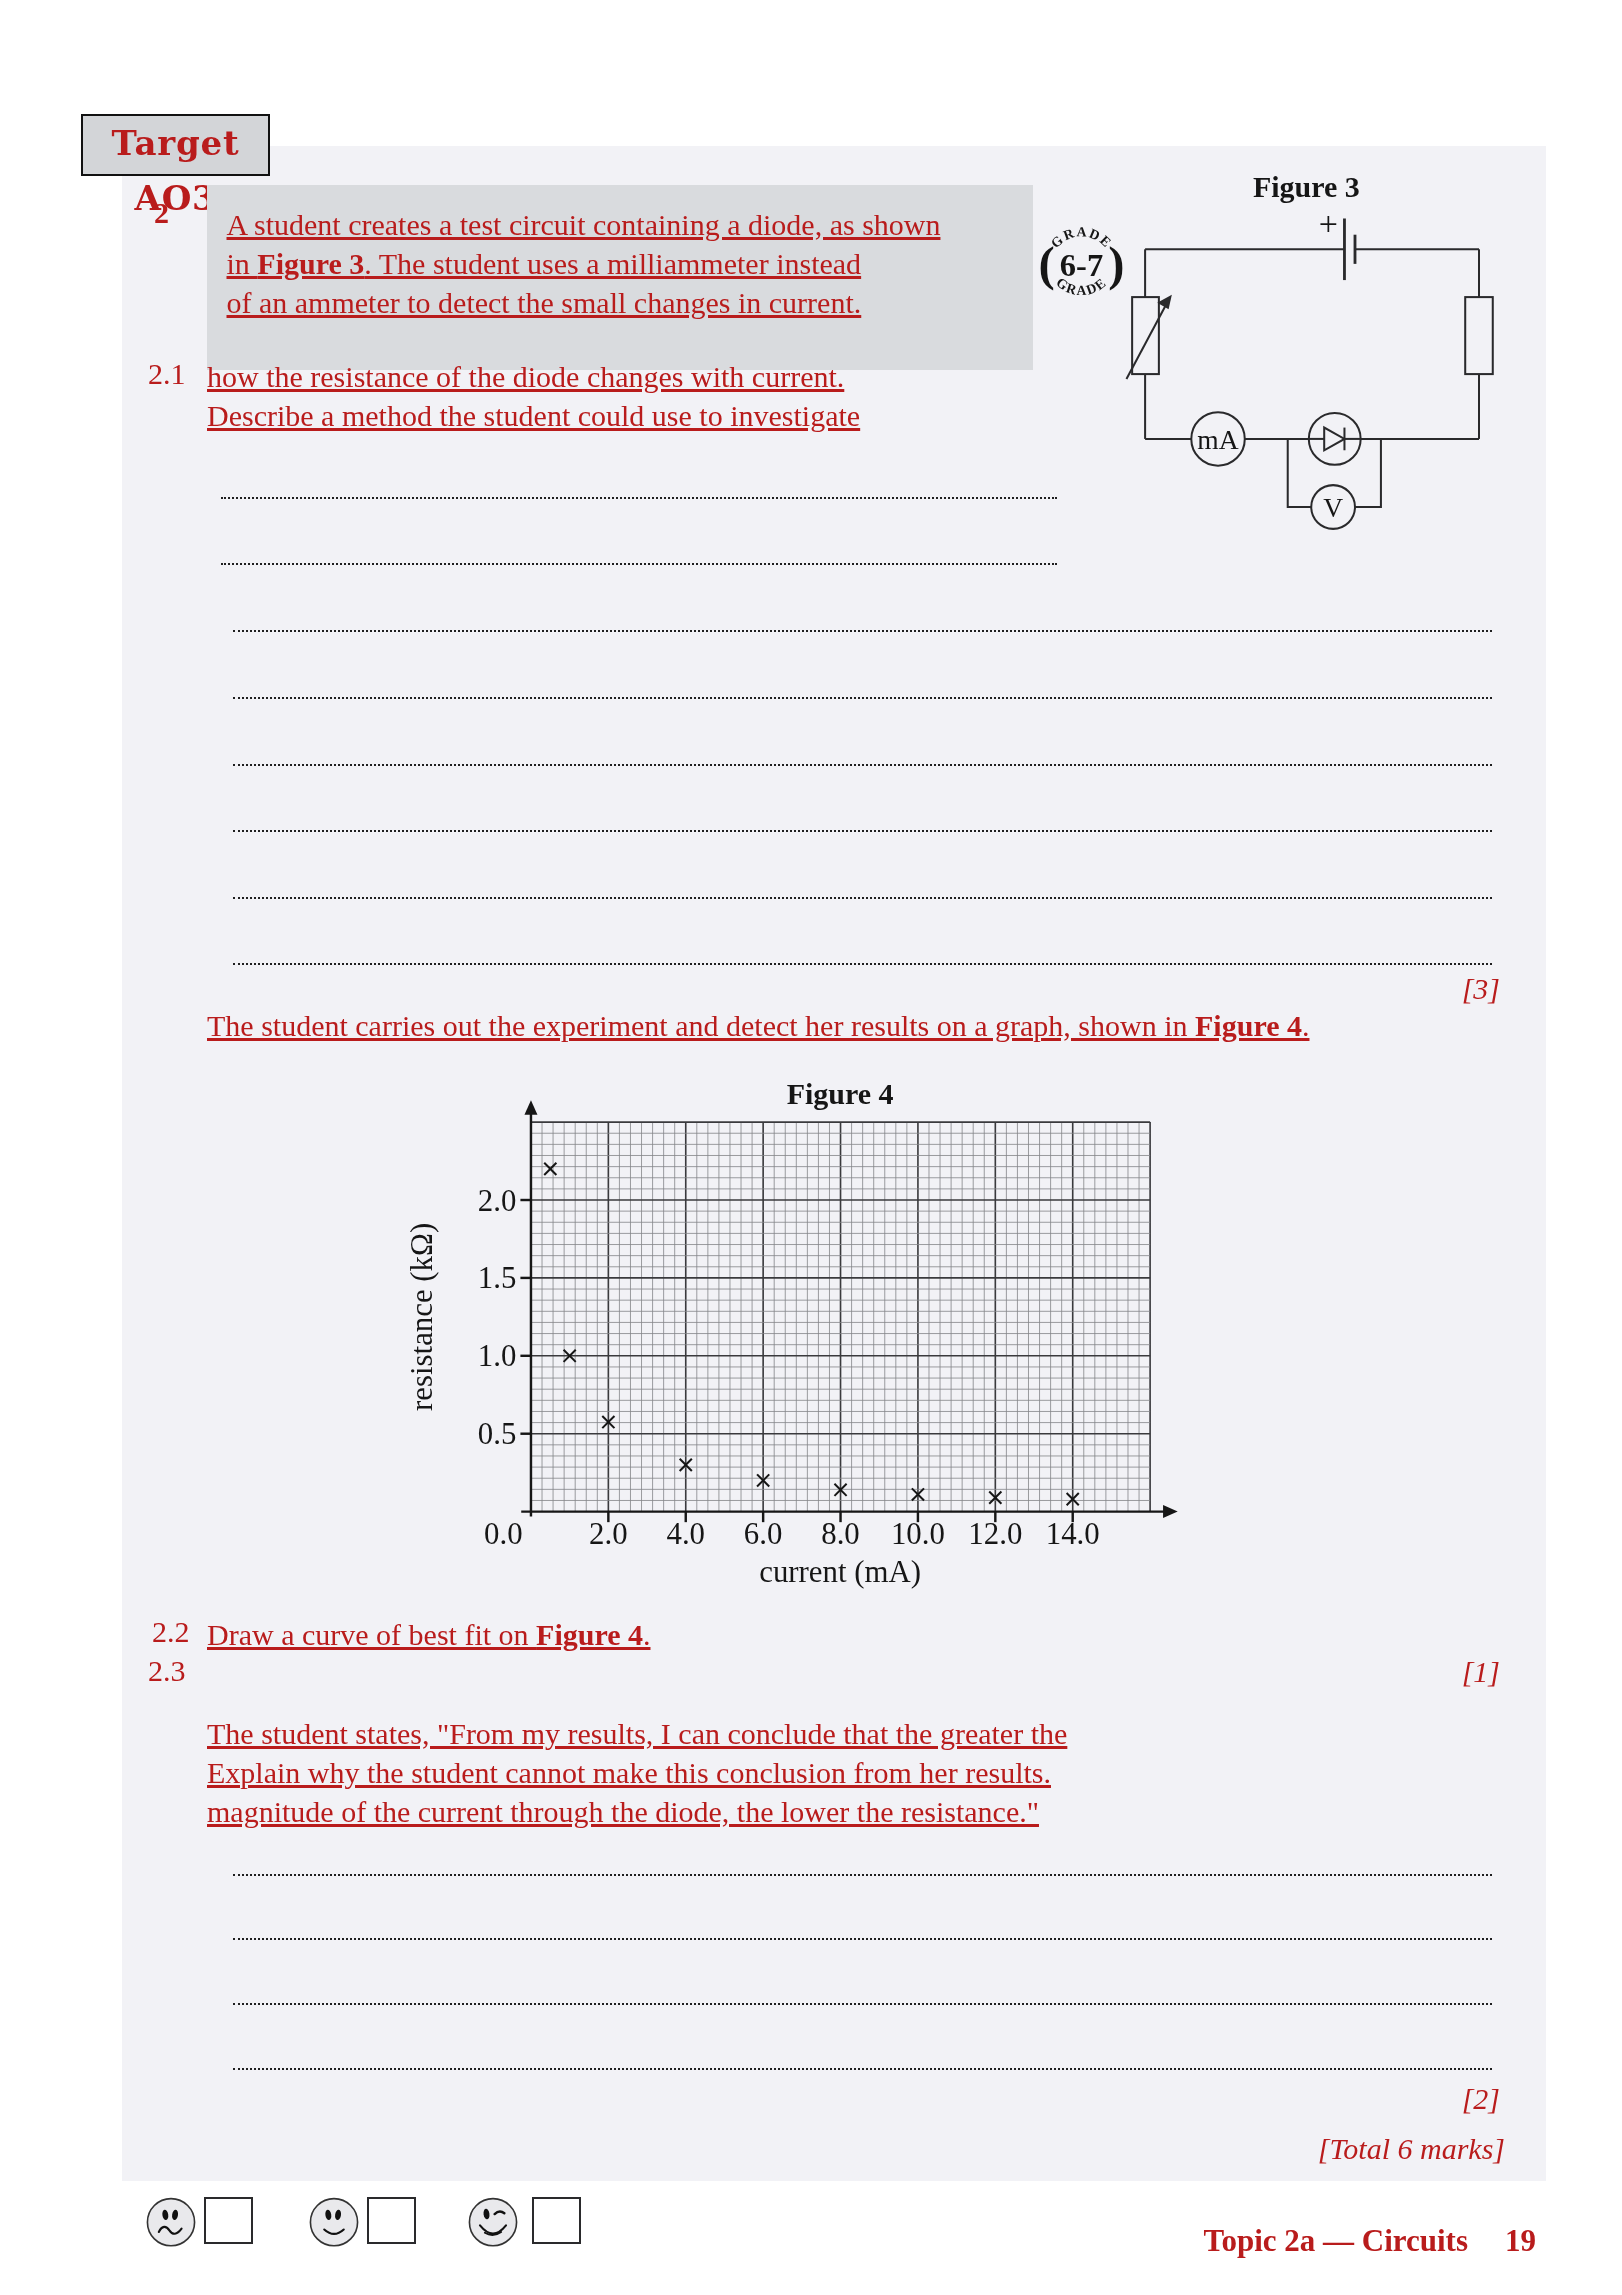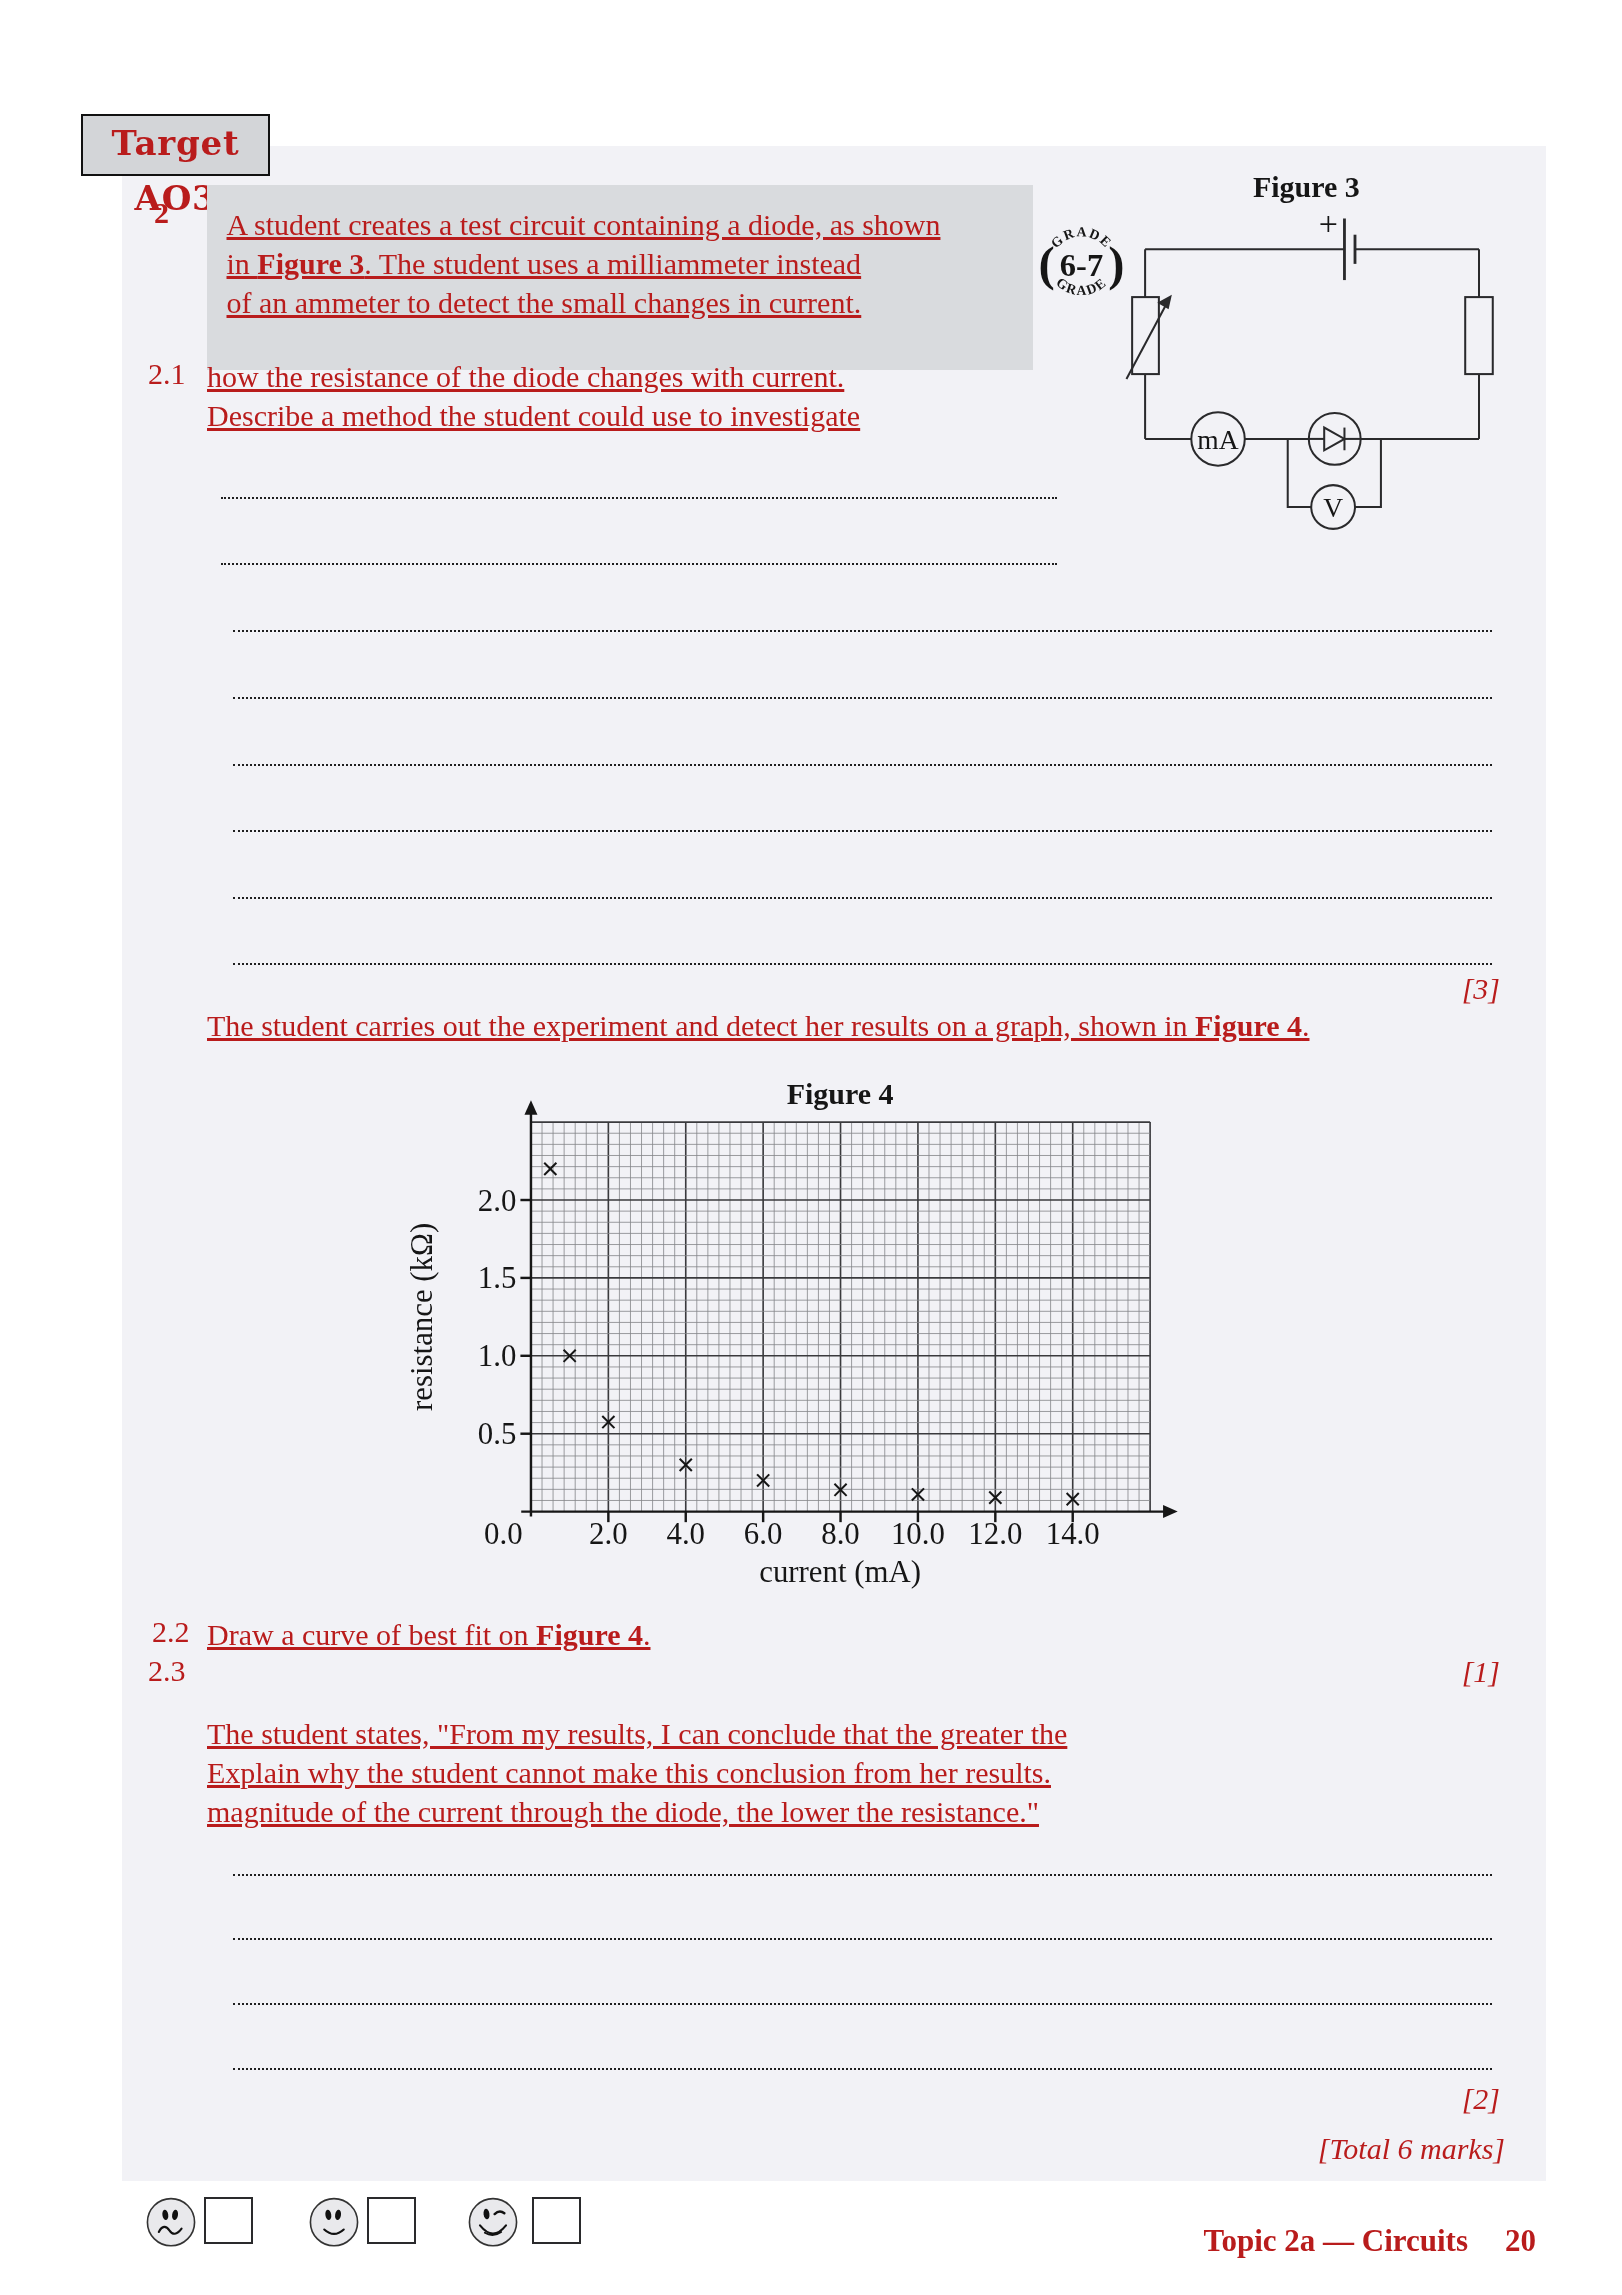--- a/index.html
+++ b/index.html
@@ -299,21 +299,21 @@
     <circle cx="32" cy="31" r="29" fill="#e9e9ec" stroke="#333" stroke-width="2"></circle>
     <ellipse cx="24" cy="21" rx="3.6" ry="6.5" fill="#111" transform="rotate(-8 24 21)"></ellipse>
     <path d="M34,21 Q40,15 46,20" fill="none" stroke="#111" stroke-width="3" stroke-linecap="round"></path>
     <path d="M16,35 Q32,55 48,35" fill="none" stroke="#111" stroke-width="2.6" stroke-linecap="round"></path>
     <path d="M22,44 Q32,50 42,43" fill="none" stroke="#111" stroke-width="2.4" stroke-linecap="round"></path>
   </svg>
   <div class="checkbox" style="left:532px;top:2197px;"></div>
 
   <div class="abs topic">
     <span>Topic 2a — Circuits</span>
-    <span>20</span>
+    <span>19</span>
   </div>
 
 <div class="ans-line" style="top: 497px; left: 221px; width: 836px;"></div>
     <div class="ans-line" style="top: 563px; left: 221px; width: 836px;"></div>
     <div class="ans-line" style="top: 630px; left: 233px; width: 1259px;"></div>
     <div class="ans-line" style="top: 697px; left: 233px; width: 1259px;"></div>
     <div class="ans-line" style="top: 764px; left: 233px; width: 1259px;"></div>
     <div class="ans-line" style="top: 830px; left: 233px; width: 1259px;"></div>
     <div class="ans-line" style="top: 897px; left: 233px; width: 1259px;"></div>
     <div class="ans-line" style="top: 963px; left: 233px; width: 1259px;"></div>

